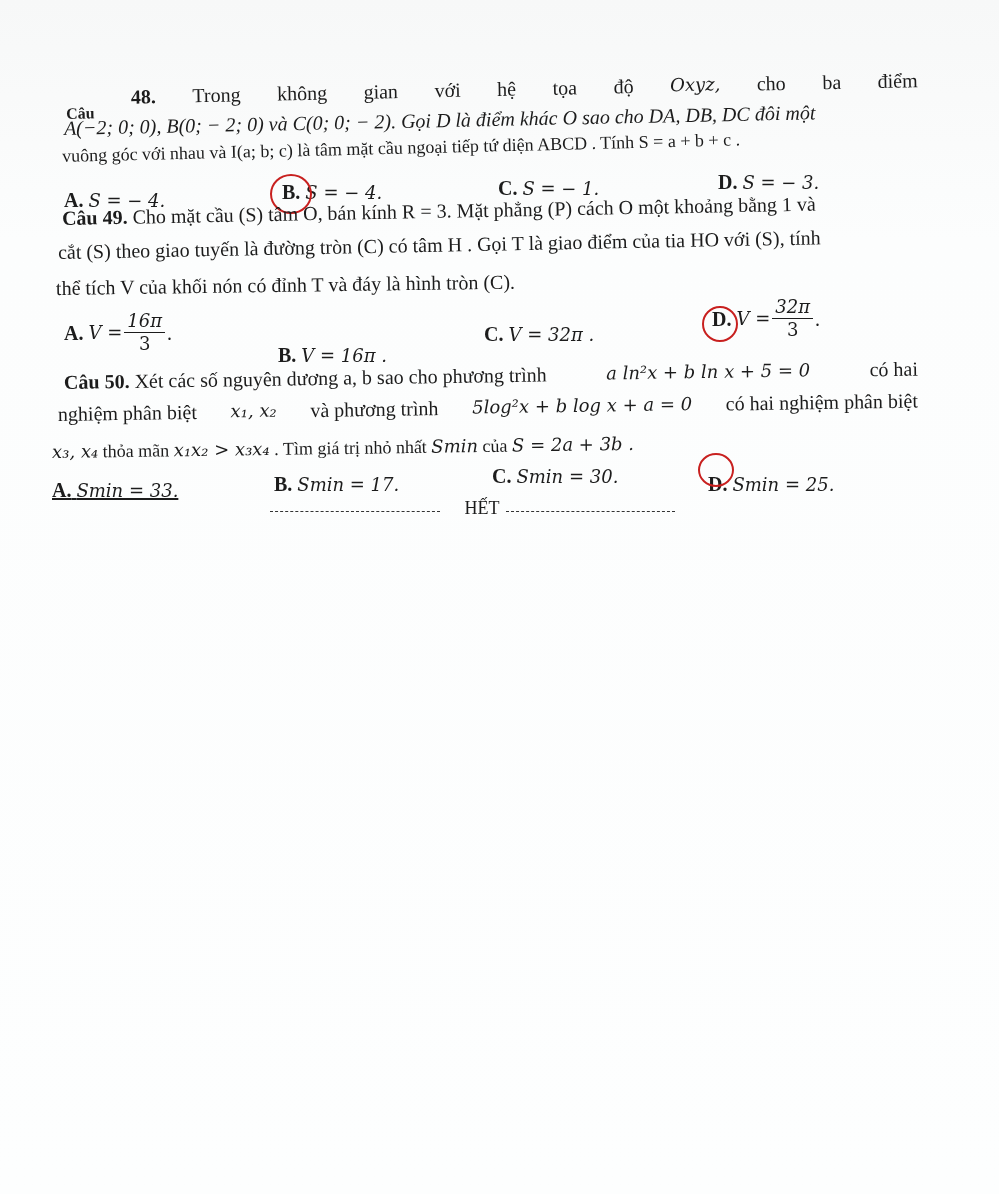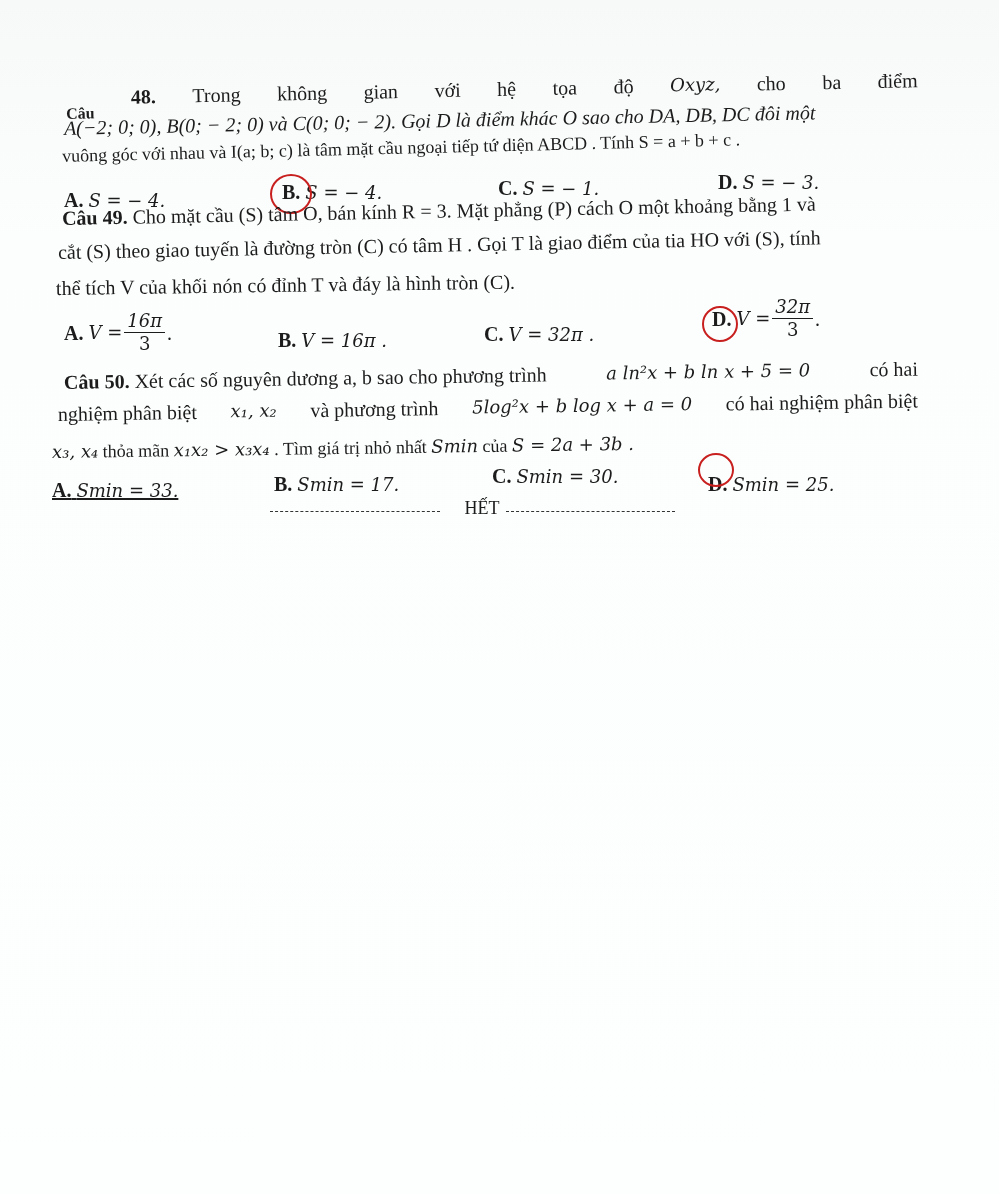--- a/index.html
+++ b/index.html
@@ -85,21 +85,21 @@
 
   <div class="opt" style="left:64px; top:310px; display:flex; align-items:center;">
     <span class="b">A.</span>&nbsp;
     <span class="m">V =</span>
     <span class="frac">
       <span class="num m">16π</span>
       <span class="den mu">3</span>
     </span>
     <span>.</span>
   </div>
-  <div class="opt" style="left:278px; top:328px;">
+  <div class="opt" style="left:278px; top:343px;">
     <span class="b">B.</span>
     <span class="m">V = 16π .</span>
   </div>
   <div class="opt" style="left:484px; top:322px;">
     <span class="b">C.</span>
     <span class="m">V = 32π .</span>
   </div>
   <div class="opt" style="left:712px; top:296px; display:flex; align-items:center;">
     <span class="b">D.</span>&nbsp;
     <span class="m">V =</span>

